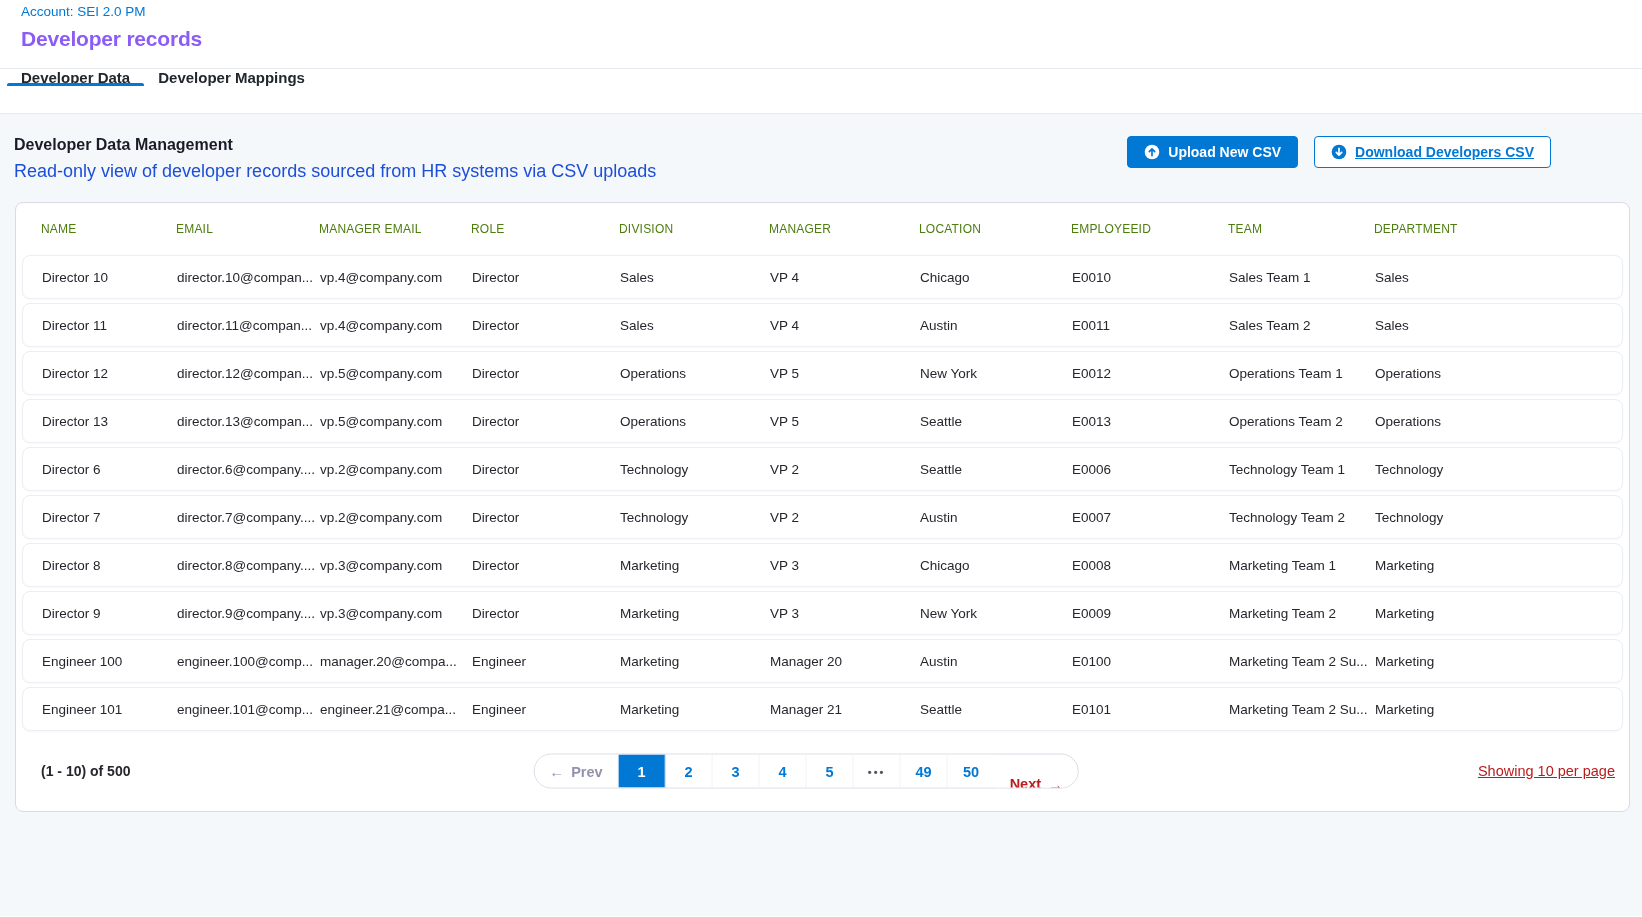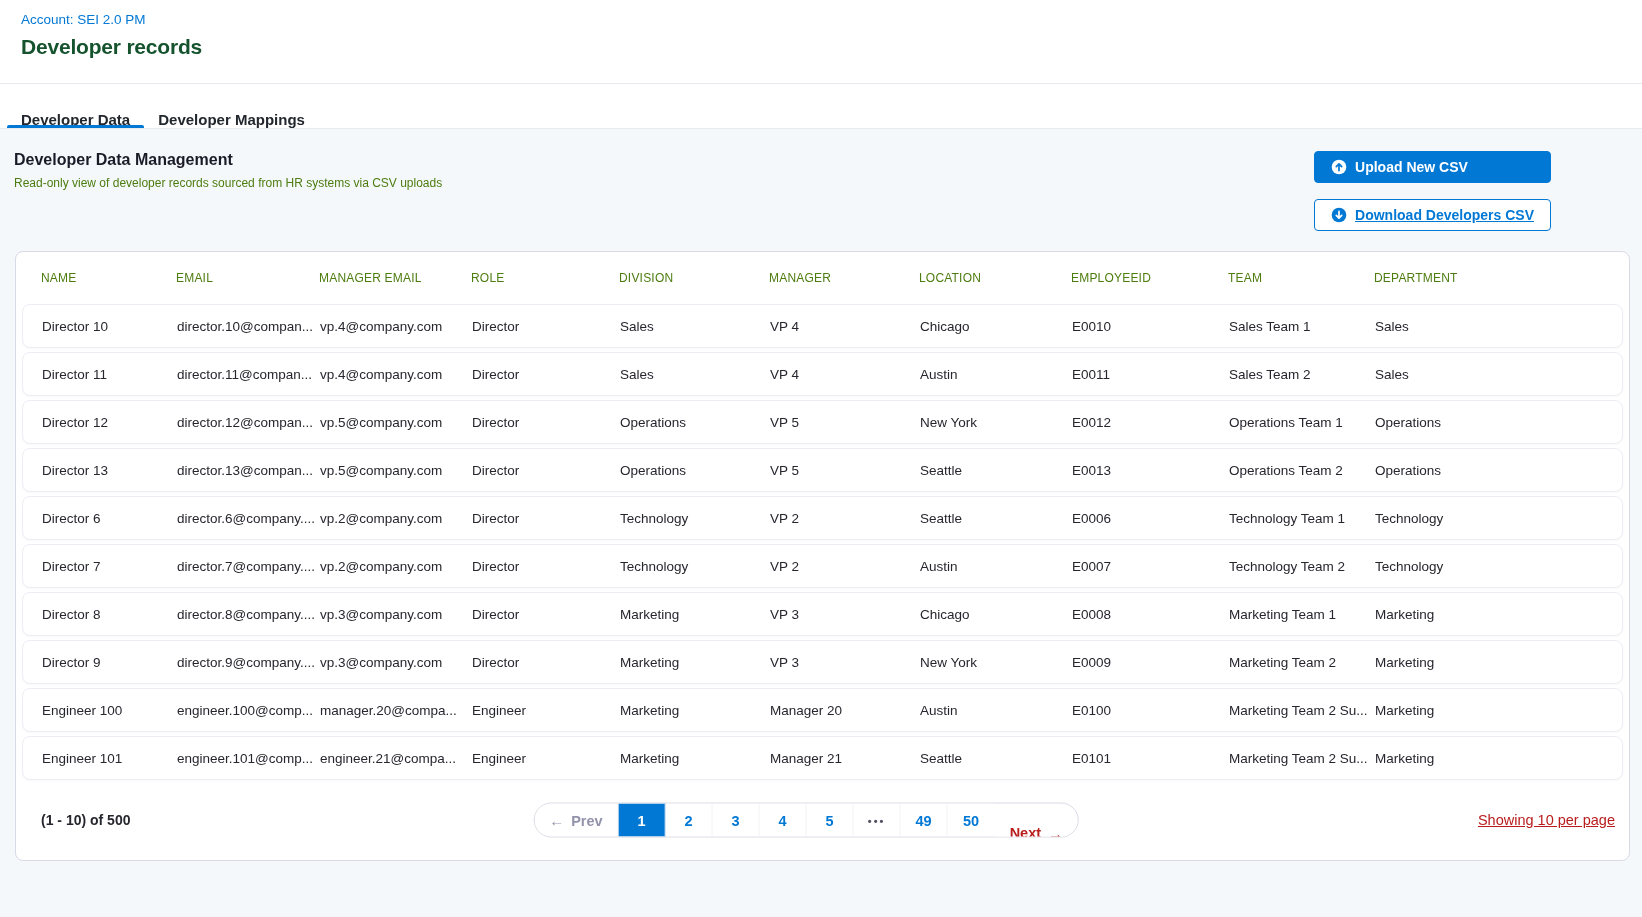--- a/index.html
+++ b/index.html
@@ -4,36 +4,36 @@
 <style>
   * { box-sizing: border-box; }
   html, body { margin: 0; padding: 0; }
   body {
     width: 1642px; height: 917px; overflow: hidden;
     font-family: "Liberation Sans", sans-serif;
     background: #ffffff; color: #22222a;
   }
 
   
-  .topbar { height: 84px; padding: 10px 0 0 21px; background: #fff; border-bottom: 1px solid #e8e9ee; }
+  .topbar { height: 69px; padding: 2px 0 0 21px; background: #fff; border-bottom: 1px solid #e8e9ee; }
   .account-link { font-size: 13.5px; color: #0278d5; cursor: pointer; display: inline-block; }
-  .page-title { font-size: 21px; font-weight: 700; color: #14532d; margin-top: 7px; letter-spacing: -0.2px; }
-
-  
-  .tabbar { height: 45px; background: #fff; display: flex; align-items: flex-end; padding-left: 7px; border-bottom: 1px solid #e7eaef; }
+  .page-title { font-size: 21px; font-weight: 700; color: #8b5cf6; margin-top: 7px; letter-spacing: -0.2px; }
+
+  
+  .tabbar { height: 45px; background: #fff; display: flex; align-items: flex-start; padding-left: 7px; border-bottom: 1px solid #e7eaef; }
   .tab { position: relative; display: flex; align-items: center; padding: 0 14px; font-size: 15px; font-weight: 600; color: #22272d; cursor: pointer; }
   .tab.active::after { content: ""; position: absolute; left: 0; right: 0; bottom: 0; height: 3px; background: #0278d5; border-radius: 2px 2px 0 0; }
 
   
   .main { background: #f4f8fb; height: 802px; padding-top: 22px; }
 
   .section-head { display: flex; justify-content: space-between; align-items: flex-start; padding: 0 91px 0 14px; }
   .section-title { font-size: 16px; font-weight: 700; color: #1b1b28; }
-  .section-sub { font-size: 12px; color: #4d7c0f; margin-top: 7px; }
-  .actions { display: flex; gap: 16px; flex-direction: column; }
+  .section-sub { font-size: 18px; color: #1d4ed8; margin-top: 7px; }
+  .actions { display: flex; gap: 16px; }
   .btn { height: 32px; display: inline-flex; align-items: center; gap: 8px; padding: 0 16px;
          border-radius: 4px; font-family: inherit; font-size: 14px; font-weight: 700; cursor: pointer; }
   .btn-primary { background: #0278d5; border: 1px solid #0278d5; color: #fff; }
   .btn-secondary { background: #fff; border: 1px solid #0278d5; color: #0278d5; text-decoration: underline; }
   .btn svg { display: block; }
 
   
   .table-card { margin: 20px 12px 0 15px; background: #fff; border: 1px solid #d9dae5; border-radius: 8px; padding: 0 6px 4px 6px; }
   .grid { display: grid; grid-template-columns: 154px 143px 152px 148px 150px 150px 152px 157px 146px minmax(0,1fr); align-items: center; }
   .cell { white-space: nowrap; overflow: hidden; text-overflow: clip; padding-right: 8px; }

